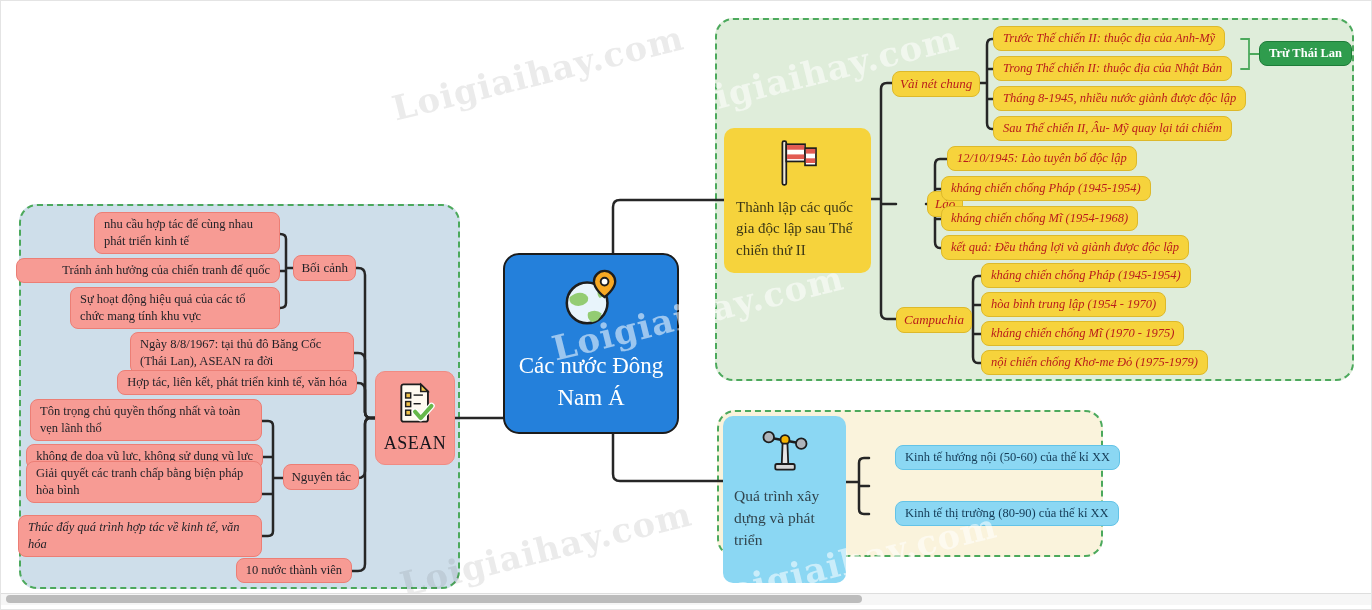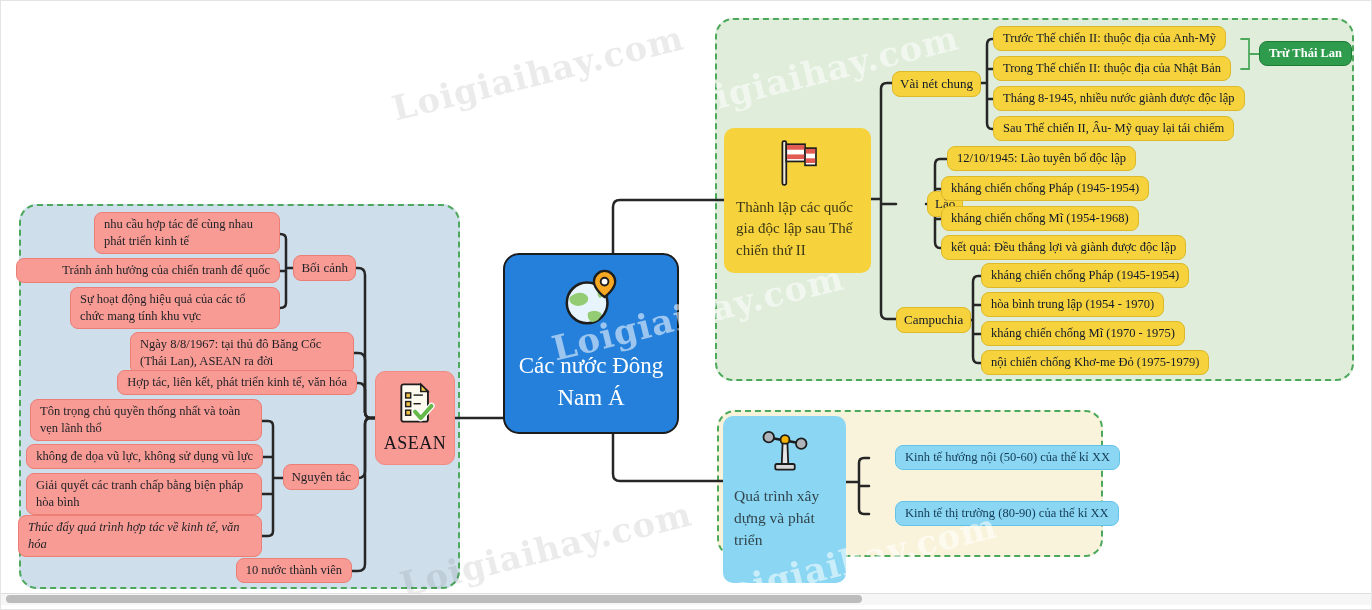--- a/index.html
+++ b/index.html
@@ -7,21 +7,21 @@
         box-sizing:border-box;overflow:hidden;
         font-family:"Liberation Serif","DejaVu Serif",serif;}
   .container{position:absolute;border:2px dashed #4CA95C;border-radius:18px;box-sizing:border-box;z-index:0;}
   .c-left{left:18px;top:203px;width:441px;height:385px;background:#CEDEEA;}
   .c-topright{left:714px;top:17px;width:639px;height:363px;background:#DFEDDA;}
   .c-botright{left:716px;top:409px;width:386px;height:147px;background:#FAF3DC;}
   svg.wires{position:absolute;left:0;top:0;z-index:1;}
   .leaf{position:absolute;box-sizing:border-box;border-radius:8px;font-size:12.5px;line-height:1.35;
         padding:3px 9px;z-index:2;}
   .pink{background:#F79B94;border:1.5px solid #EC7E75;color:#1f2026;}
-  .yellow{background:#F6D33C;border:1.5px solid #DDB92A;color:#0f172a;}
+  .yellow{background:#F6D33C;border:1.5px solid #DDB92A;color:#b91c1c;font-style:italic;}
   .blue{background:#8BD7F3;border:1.5px solid #63C3E7;color:#143a55;margin-left:28px;}
   .greenbox{background:#2F9C4D;border:1.5px solid #1E7C39;color:#ffffff;font-weight:bold;}
   .nowrap{white-space:nowrap;}
   .lbl{font-size:13px;padding:3px 7px;}
   .bignode{position:absolute;box-sizing:border-box;z-index:2;display:flex;flex-direction:column;
            align-items:center;}
   .n-center{left:502px;top:252px;width:176px;height:181px;background:#2480DB;border:2.5px solid #1c1c1c;
             border-radius:16px;color:#fff;padding-top:13px;}
   .n-center .txt{font-size:23px;line-height:1.38;text-align:center;margin-top:16px;}
   .n-yellow{left:723px;top:127px;width:147px;height:145px;background:#F6D33C;border-radius:10px;
@@ -116,21 +116,21 @@
   <div class="leaf pink" style="right:1091px;top:211px;width:186px;">nhu cầu hợp tác để cùng nhau phát triển kinh tế</div>
   <div class="leaf pink nowrap" style="right:1091px;top:257px;padding-left:45px;">Tránh ảnh hưởng của chiến tranh đế quốc</div>
   <div class="leaf pink" style="right:1091px;top:286px;width:210px;">Sự hoạt động hiệu quả của các tổ chức mang tính khu vực</div>
   <div class="leaf pink nowrap lbl" style="right:1015px;top:254px;">Bối cảnh</div>
 
   <div class="leaf pink" style="right:1017px;top:331px;width:224px;">Ngày 8/8/1967: tại thủ đô Băng Cốc (Thái Lan), ASEAN ra đời</div>
   <div class="leaf pink nowrap" style="right:1014px;top:369px;">Hợp tác, liên kết, phát triển kinh tế, văn hóa</div>
 
   <div class="leaf pink" style="right:1109px;top:398px;width:232px;">Tôn trọng chủ quyền thống nhất và toàn vẹn lãnh thổ</div>
   <div class="leaf pink nowrap" style="right:1108px;top:443px;">không đe dọa vũ lực, không sử dụng vũ lực</div>
-  <div class="leaf pink" style="right:1109px;top:472px;width:236px;">Giải quyết các tranh chấp bằng biện pháp hòa bình</div>
+  <div class="leaf pink" style="right:1109px;top:460px;width:236px;">Giải quyết các tranh chấp bằng biện pháp hòa bình</div>
   <div class="leaf pink" style="right:1109px;top:514px;width:244px;font-style:italic;">Thúc đẩy quá trình hợp tác về kinh tế, văn hóa</div>
   <div class="leaf pink nowrap lbl" style="right:1012px;top:463px;">Nguyên tắc</div>
 
   <div class="leaf pink nowrap" style="right:1019px;top:557px;">10 nước thành viên</div>
 
   <div class="bignode n-yellow">
     <span>
       <svg width="50" height="50" viewBox="0 0 64 64">
         <rect x="12" y="4" width="5" height="56" rx="2" fill="#EFE9D6" stroke="#1d1d1d" stroke-width="2.2"></rect>
         <g stroke="#1d1d1d" stroke-width="2.2">

